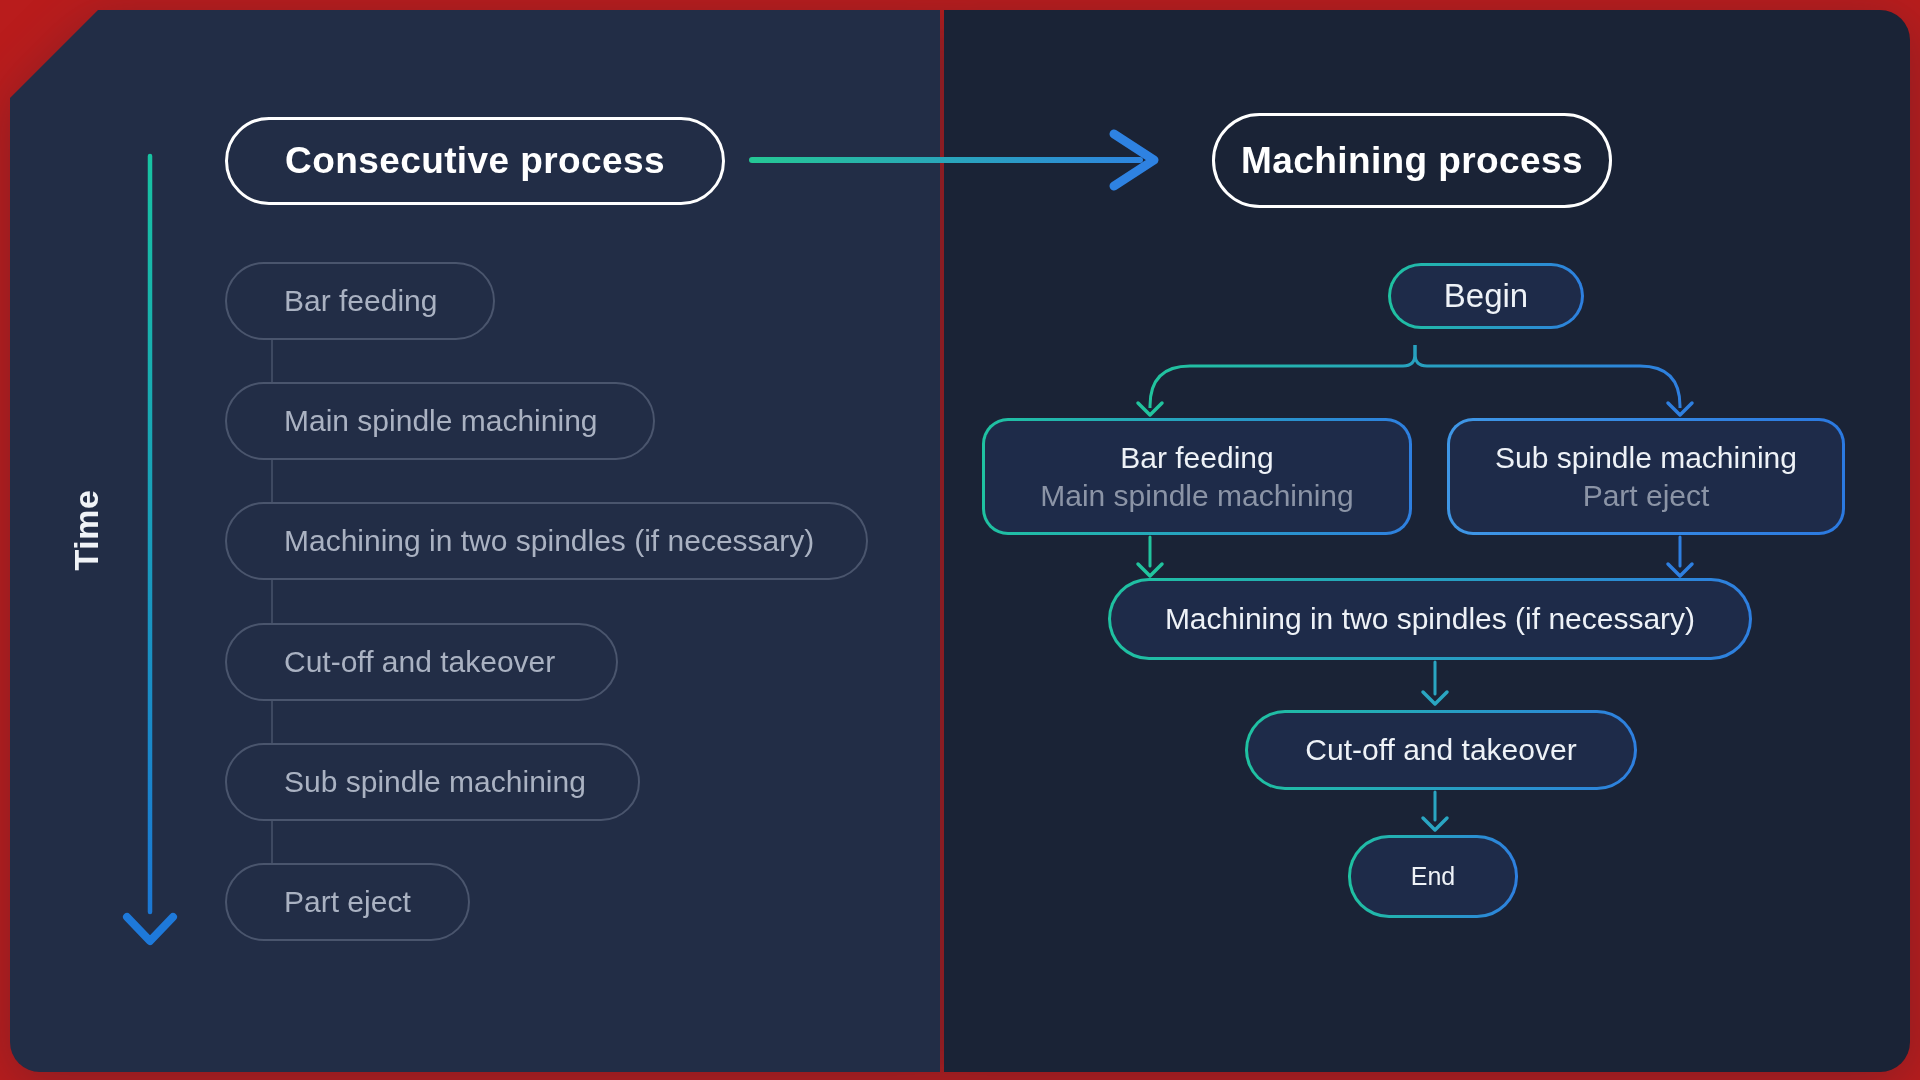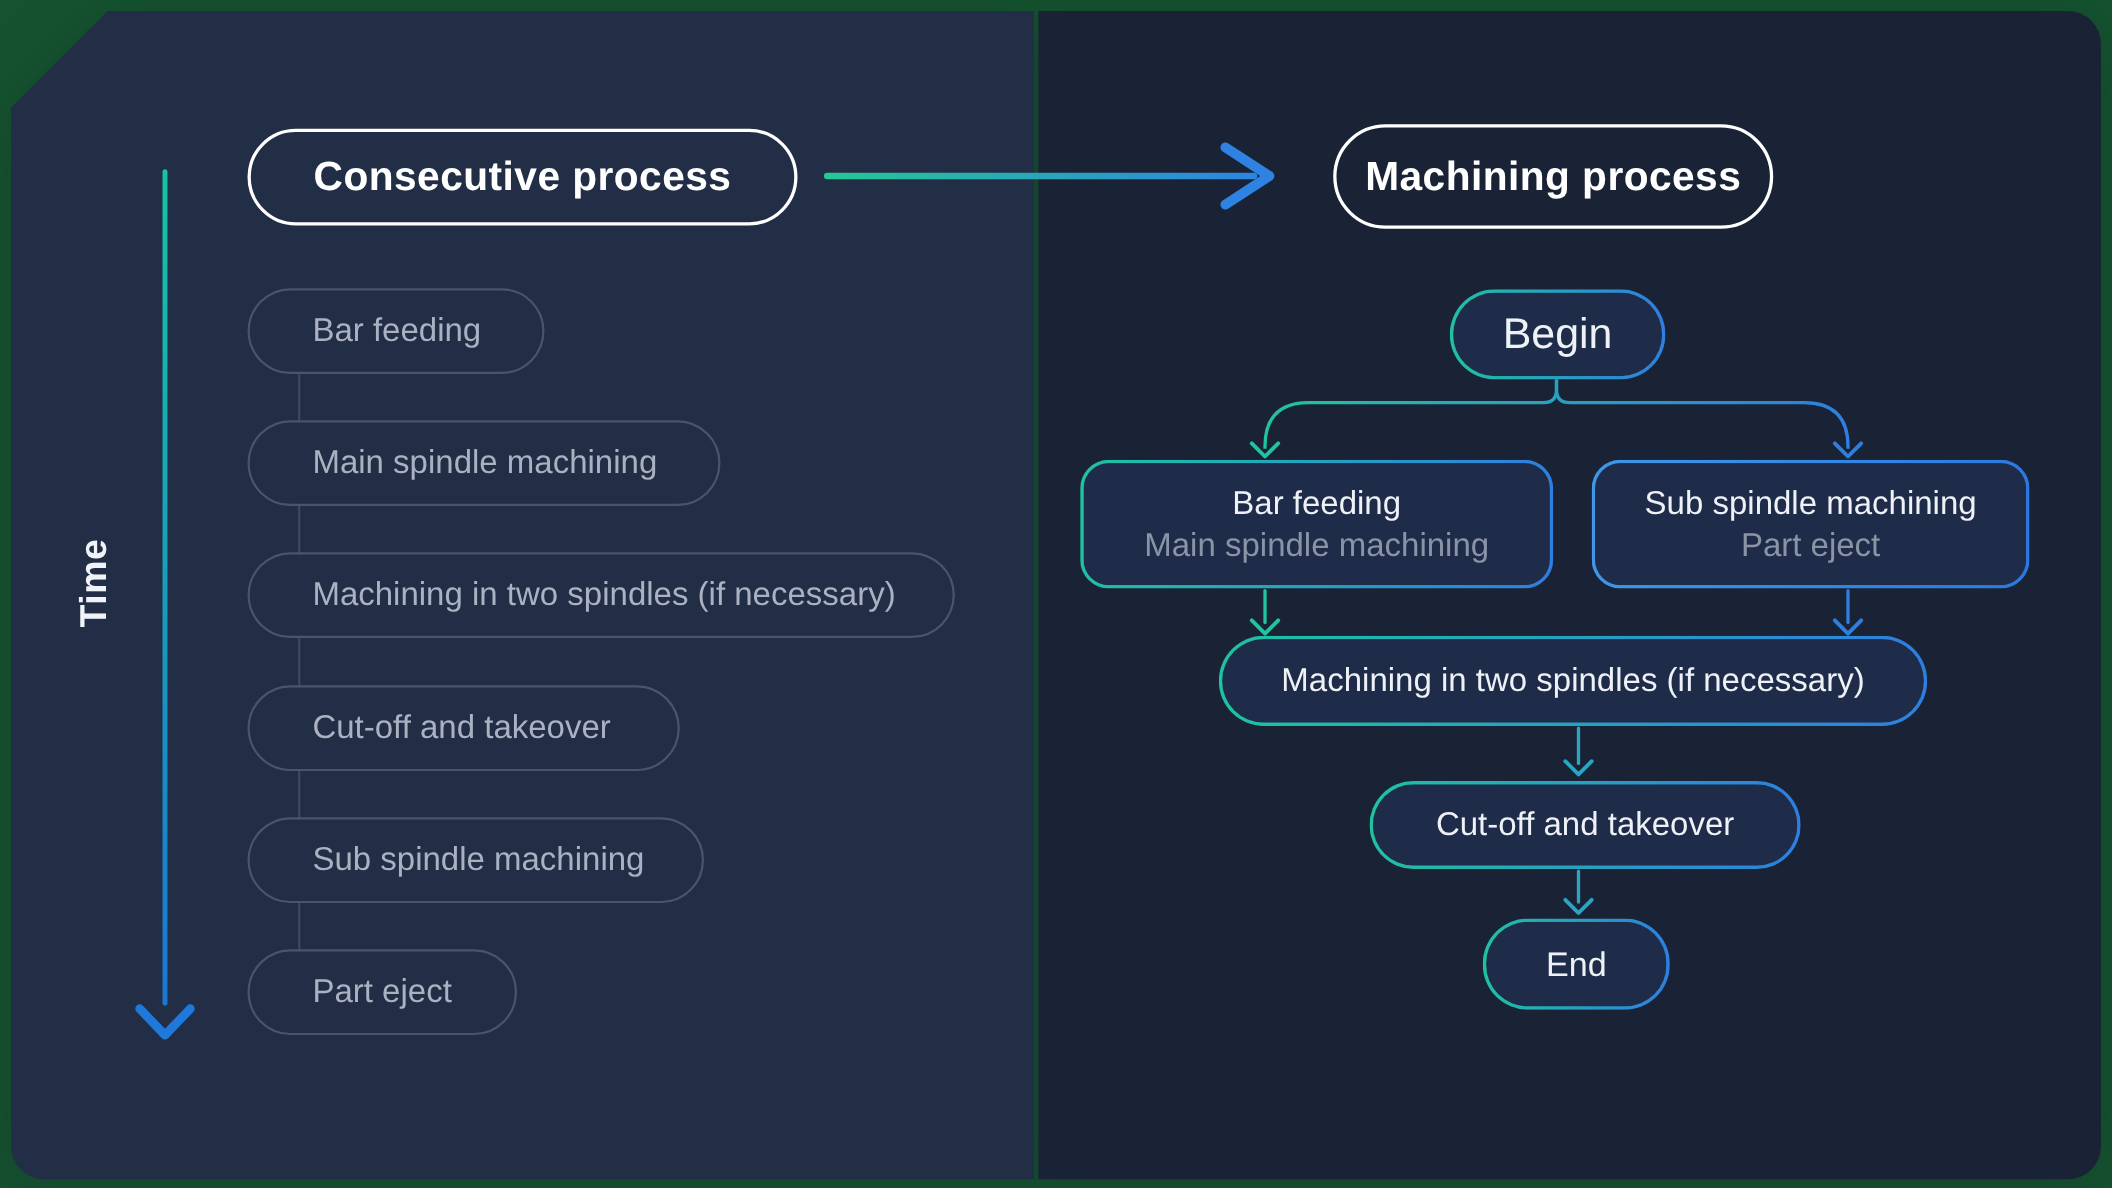--- a/index.html
+++ b/index.html
@@ -1,16 +1,16 @@
 <!DOCTYPE html>
 <html><head>
 <meta charset="utf-8">
 <style>
   html,body{margin:0;padding:0;background:#f1f3f7;}
-  .stage{position:relative;width:1920px;height:1080px;background:#14532d;overflow:hidden;
+  .stage{position:relative;width:1920px;height:1080px;background:#b91c1c;overflow:hidden;
          font-family:"Liberation Sans",sans-serif;}
   .card{position:absolute;inset:0;filter:drop-shadow(0 10px 26px rgba(24,32,52,.30));}
   .panel{position:absolute;top:10px;height:1062px;}
   .panel-left{left:10px;width:930px;background:#222d46;border-radius:30px 0 0 30px;
               clip-path:polygon(88px 0,100% 0,100% 100%,0 100%,0 88px);}
   .panel-right{left:944px;width:966px;background:#1a2336;border-radius:0 30px 30px 0;}
 
   .overlay{position:absolute;left:0;top:0;width:1920px;height:1080px;pointer-events:none;}
 
   .title-pill{position:absolute;box-sizing:border-box;border:3px solid #ffffff;color:#ffffff;
@@ -27,26 +27,26 @@
               color:#f0f3f7;font-weight:bold;font-size:34px;letter-spacing:.5px;}
 
   .gbox{position:absolute;box-sizing:border-box;--fill:#1e2b49;
         border:3px solid transparent;
         background:linear-gradient(var(--fill),var(--fill)) padding-box,
                    linear-gradient(90deg,#1fc2a1,#2e7fe0) border-box;
         display:flex;flex-direction:column;align-items:center;justify-content:center;
         color:#eef2f7;font-size:30px;text-align:center;}
   .gbox.blue{background:linear-gradient(var(--fill),var(--fill)) padding-box,
              linear-gradient(90deg,#3f97e6,#2b79e0) border-box;}
-  .box-begin{left:1318px;top:263px;width:196px;height:82px;border-radius:41px;font-size:39px;}
+  .box-begin{left:1388px;top:263px;width:196px;height:66px;border-radius:41px;font-size:33px;}
   .box-p1{left:982px;top:418px;width:430px;height:117px;border-radius:26px;}
   .box-p2{left:1447px;top:418px;width:398px;height:117px;border-radius:26px;}
   .box-merge{left:1108px;top:578px;width:644px;height:82px;border-radius:41px;}
   .box-cutoff{left:1245px;top:710px;width:392px;height:80px;border-radius:40px;}
-  .box-end{left:1348px;top:835px;width:170px;height:83px;border-radius:41px;font-size:31px;}
+  .box-end{left:1348px;top:835px;width:170px;height:83px;border-radius:41px;font-size:25px;}
   .pline1{color:#eef2f7;line-height:38px;}
   .pline2{color:#8b94a6;line-height:38px;}
 </style>
 </head>
 <body>
 
 <div class="stage">
 
   <div class="card">
     <div class="panel panel-left"></div>

